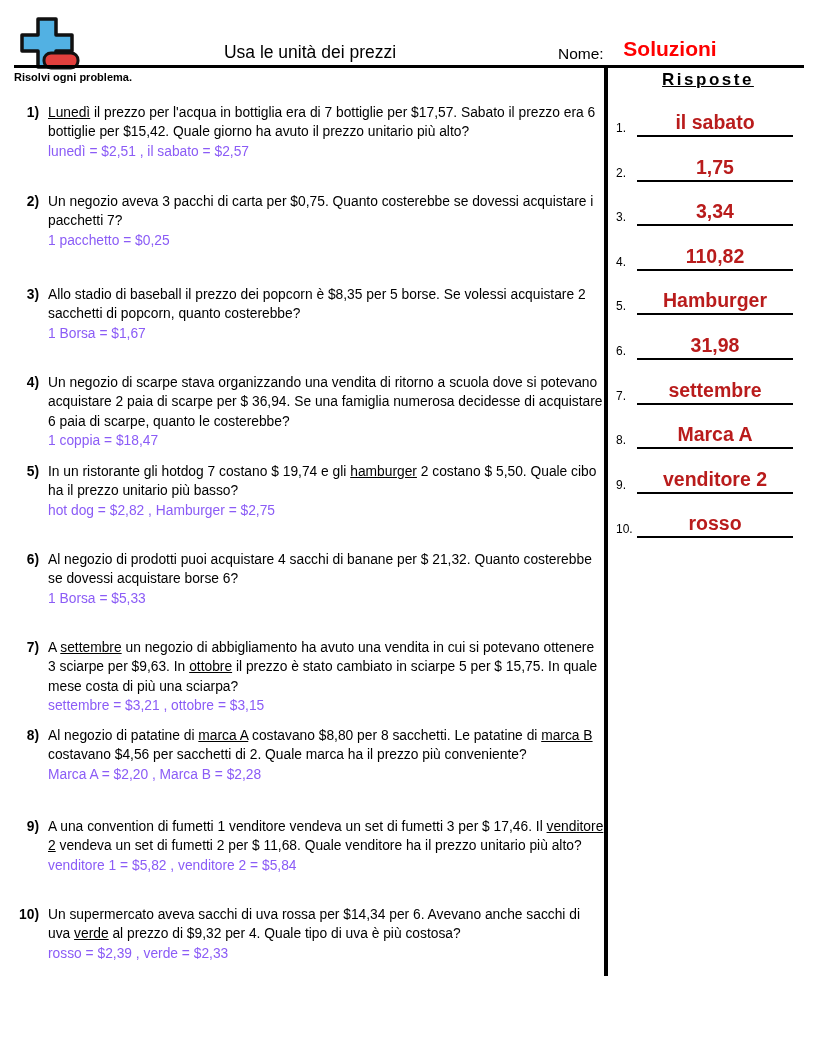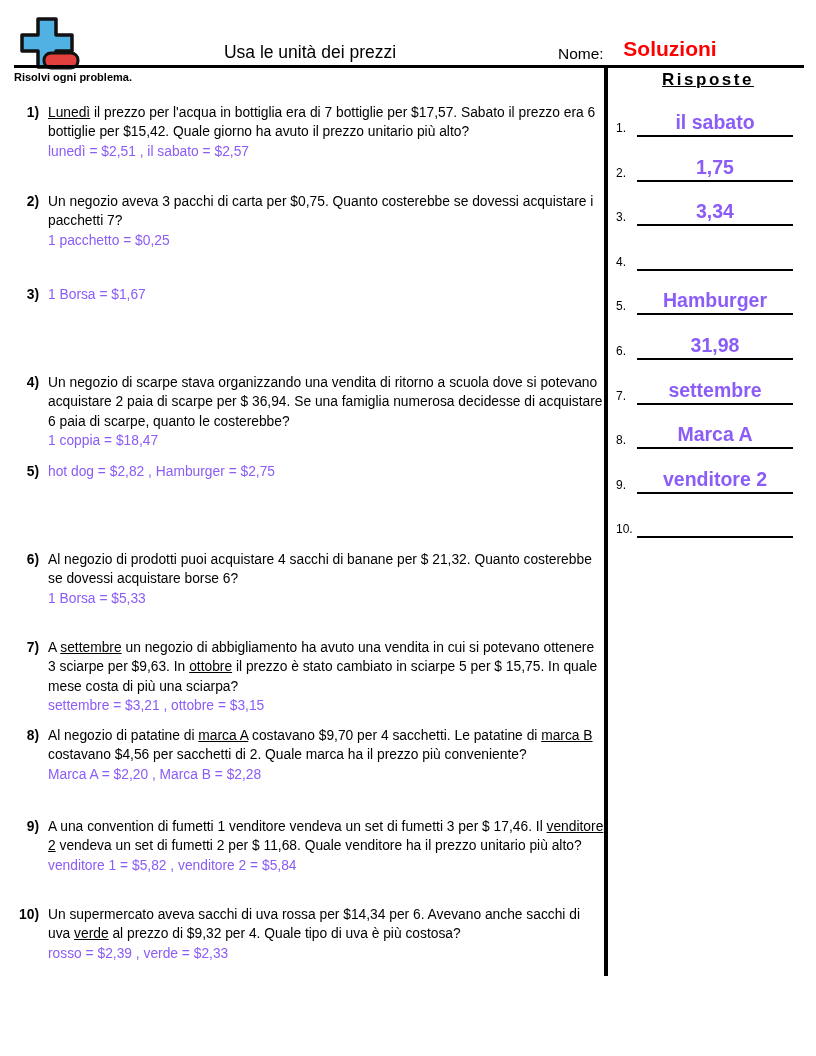--- a/index.html
+++ b/index.html
@@ -25,21 +25,21 @@
                    font-size:17px; font-weight:bold; letter-spacing:2.5px; text-decoration:underline; }
   .answers-rows { position:absolute; left:637px; top:0; width:156px; height:560px; }
   .answer-row { position:absolute; left:0; width:156px; height:32px; border-bottom:2px solid #000; }
   .answer-row:nth-child(1){top:105px} .answer-row:nth-child(2){top:149.6px}
   .answer-row:nth-child(3){top:194.2px} .answer-row:nth-child(4){top:238.8px}
   .answer-row:nth-child(5){top:283.4px} .answer-row:nth-child(6){top:328px}
   .answer-row:nth-child(7){top:372.6px} .answer-row:nth-child(8){top:417.2px}
   .answer-row:nth-child(9){top:461.8px} .answer-row:nth-child(10){top:506.4px}
   .answer-number { position:absolute; left:-21px; bottom:0px; font-size:12px; }
   .answer-value { position:absolute; left:-10px; right:-10px; bottom:1px; text-align:center;
-                  font-size:19.5px; font-weight:bold; color:#8b5cf6; white-space:nowrap; }
+                  font-size:19.5px; font-weight:bold; color:#b91c1c; white-space:nowrap; }
   
   .problems-list { position:absolute; left:14px; top:0; width:590px; height:1000px; }
   .problem { position:absolute; left:0; width:590px; display:flex; }
   .problem:nth-child(1){top:103px} .problem:nth-child(2){top:192px}
   .problem:nth-child(3){top:285px} .problem:nth-child(4){top:373px}
   .problem:nth-child(5){top:462px} .problem:nth-child(6){top:550px}
   .problem:nth-child(7){top:638px} .problem:nth-child(8){top:726px}
   .problem:nth-child(9){top:817px} .problem:nth-child(10){top:905px}
   .p-num { width:34px; min-width:34px; text-align:right; padding-right:9px;
            font-weight:bold; font-size:13.8px; line-height:19.4px; }
@@ -91,20 +91,21 @@
     <span class="answer-value">1,75</span>
   </div>
 
   <div class="answer-row">
     <span class="answer-number">3.</span>
     <span class="answer-value">3,34</span>
   </div>
 
   <div class="answer-row">
     <span class="answer-number">4.</span>
+    <span class="answer-value">110,82</span>
   </div>
 
   <div class="answer-row">
     <span class="answer-number">5.</span>
     <span class="answer-value">Hamburger</span>
   </div>
 
   <div class="answer-row">
     <span class="answer-number">6.</span>
     <span class="answer-value">31,98</span>
@@ -120,20 +121,21 @@
     <span class="answer-value">Marca A</span>
   </div>
 
   <div class="answer-row">
     <span class="answer-number">9.</span>
     <span class="answer-value">venditore 2</span>
   </div>
 
   <div class="answer-row">
     <span class="answer-number">10.</span>
+    <span class="answer-value">rosso</span>
   </div>
 </div>
 
   <div class="problems-list">
   <div class="problem">
     <div class="p-num">1)</div>
     <div class="p-body">
       <span><span class="u">Lunedì</span><span> il prezzo per l'acqua in bottiglia era di 7 bottiglie per $17,57. Sabato il prezzo era 6 bottiglie per $15,42. Quale giorno ha avuto il prezzo unitario più alto?</span></span>
       <div class="p-work">lunedì = $2,51 , il sabato = $2,57</div>
     </div>
@@ -143,35 +145,37 @@
     <div class="p-num">2)</div>
     <div class="p-body">
       <span><span>Un negozio aveva 3 pacchi di carta per $0,75. Quanto costerebbe se dovessi acquistare i pacchetti 7?</span></span>
       <div class="p-work">1 pacchetto = $0,25</div>
     </div>
   </div>
 
   <div class="problem">
     <div class="p-num">3)</div>
     <div class="p-body">
+      <span><span>Allo stadio di baseball il prezzo dei popcorn è $8,35 per 5 borse. Se volessi acquistare 2 sacchetti di popcorn, quanto costerebbe?</span></span>
       <div class="p-work">1 Borsa = $1,67</div>
     </div>
   </div>
 
   <div class="problem">
     <div class="p-num">4)</div>
     <div class="p-body">
       <span><span>Un negozio di scarpe stava organizzando una vendita di ritorno a scuola dove si potevano acquistare 2 paia di scarpe per $ 36,94. Se una famiglia numerosa decidesse di acquistare 6 paia di scarpe, quanto le costerebbe?</span></span>
       <div class="p-work">1 coppia = $18,47</div>
     </div>
   </div>
 
   <div class="problem">
     <div class="p-num">5)</div>
     <div class="p-body">
+      <span><span>In un ristorante gli hotdog 7 costano $ 19,74 e gli </span><span class="u">hamburger</span><span> 2 costano $ 5,50. Quale cibo ha il prezzo unitario più basso?</span></span>
       <div class="p-work">hot dog = $2,82 , Hamburger = $2,75</div>
     </div>
   </div>
 
   <div class="problem">
     <div class="p-num">6)</div>
     <div class="p-body">
       <span><span>Al negozio di prodotti puoi acquistare 4 sacchi di banane per $ 21,32. Quanto costerebbe se dovessi acquistare borse 6?</span></span>
       <div class="p-work">1 Borsa = $5,33</div>
     </div>
@@ -181,21 +185,21 @@
     <div class="p-num">7)</div>
     <div class="p-body">
       <span><span>A </span><span class="u">settembre</span><span> un negozio di abbigliamento ha avuto una vendita in cui si potevano ottenere 3 sciarpe per $9,63. In </span><span class="u">ottobre</span><span> il prezzo è stato cambiato in sciarpe 5 per $ 15,75. In quale mese costa di più una sciarpa?</span></span>
       <div class="p-work">settembre = $3,21 , ottobre = $3,15</div>
     </div>
   </div>
 
   <div class="problem">
     <div class="p-num">8)</div>
     <div class="p-body">
-      <span><span>Al negozio di patatine di </span><span class="u">marca A</span><span> costavano $9,70 per 4 sacchetti. Le patatine di </span><span class="u">marca B</span><span> costavano $4,56 per sacchetti di 2. Quale marca ha il prezzo più conveniente?</span></span>
+      <span><span>Al negozio di patatine di </span><span class="u">marca A</span><span> costavano $8,80 per 8 sacchetti. Le patatine di </span><span class="u">marca B</span><span> costavano $4,56 per sacchetti di 2. Quale marca ha il prezzo più conveniente?</span></span>
       <div class="p-work">Marca A = $2,20 , Marca B = $2,28</div>
     </div>
   </div>
 
   <div class="problem">
     <div class="p-num">9)</div>
     <div class="p-body">
       <span><span>A una convention di fumetti 1 venditore vendeva un set di fumetti 3 per $ 17,46. Il </span><span class="u">venditore 2</span><span> vendeva un set di fumetti 2 per $ 11,68. Quale venditore ha il prezzo unitario più alto?</span></span>
       <div class="p-work">venditore 1 = $5,82 , venditore 2 = $5,84</div>
     </div>

